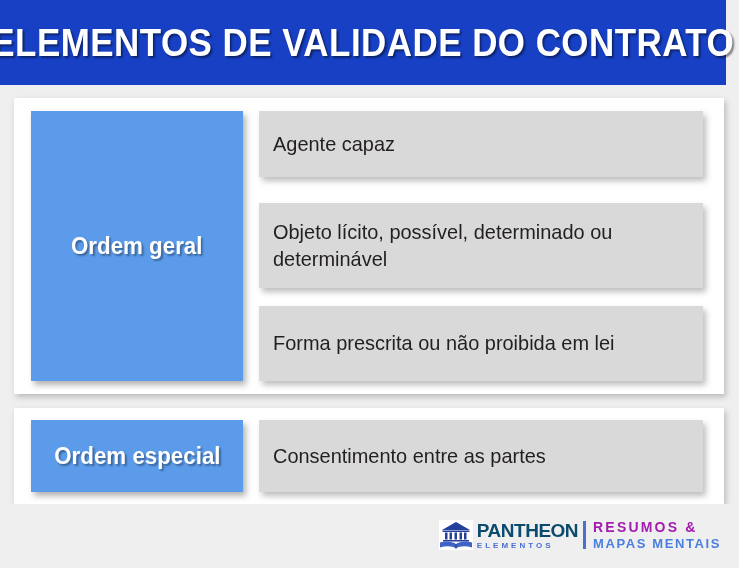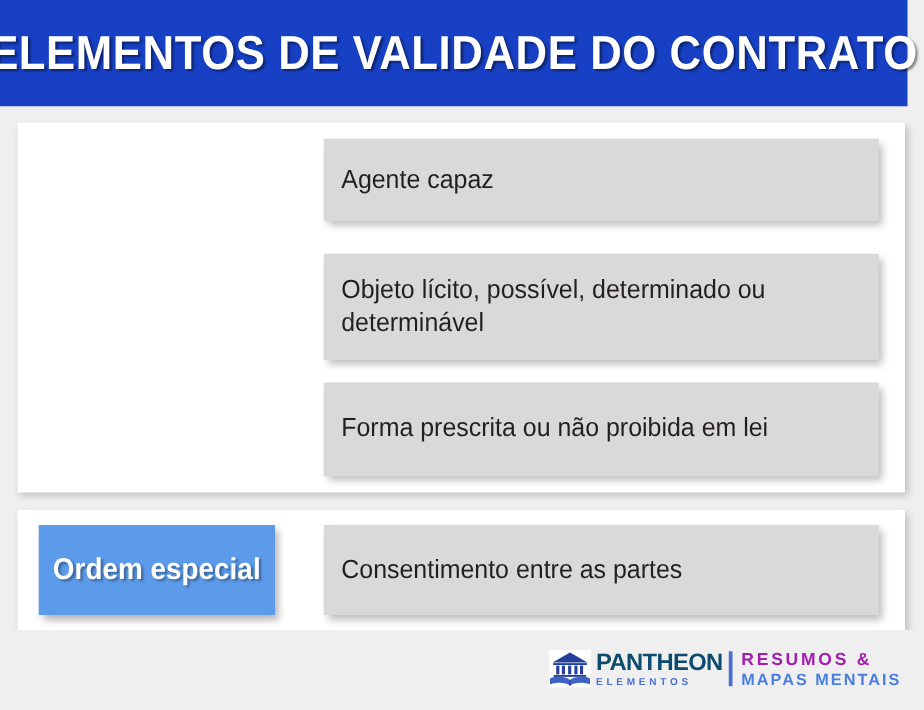--- a/index.html
+++ b/index.html
@@ -77,21 +77,21 @@
   }
   #cat-general {
     left: 31px;
     top: 111px;
     width: 212px;
     height: 270px;
   }
   #cat-special {
     left: 31px;
     top: 420px;
-    width: 189px;
+    width: 212px;
     height: 72px;
   }
   .cat-label {
     color: #ffffff;
     font-family: "Liberation Sans Narrow", "Liberation Sans", sans-serif;
     font-weight: bold;
     font-size: 24px;
     line-height: 1;
     transform: scaleX(0.93);
     white-space: nowrap;
@@ -201,20 +201,23 @@
 <body>
 
 <div id="root">
 
   <div class="header-banner">
     <div class="header-title">ELEMENTOS DE VALIDADE DO CONTRATO</div>
   </div>
 
   <div class="card" id="card-general"></div>
 
+  <div class="cat-box" id="cat-general">
+    <span class="cat-label">Ordem geral</span>
+  </div>
 
   <div class="item-box" id="item-0">
     <span class="item-text">Agente capaz</span>
   </div>
 
   <div class="item-box" id="item-1">
     <span class="item-text">Objeto lícito, possível, determinado ou determinável</span>
   </div>
 
   <div class="item-box" id="item-2">

